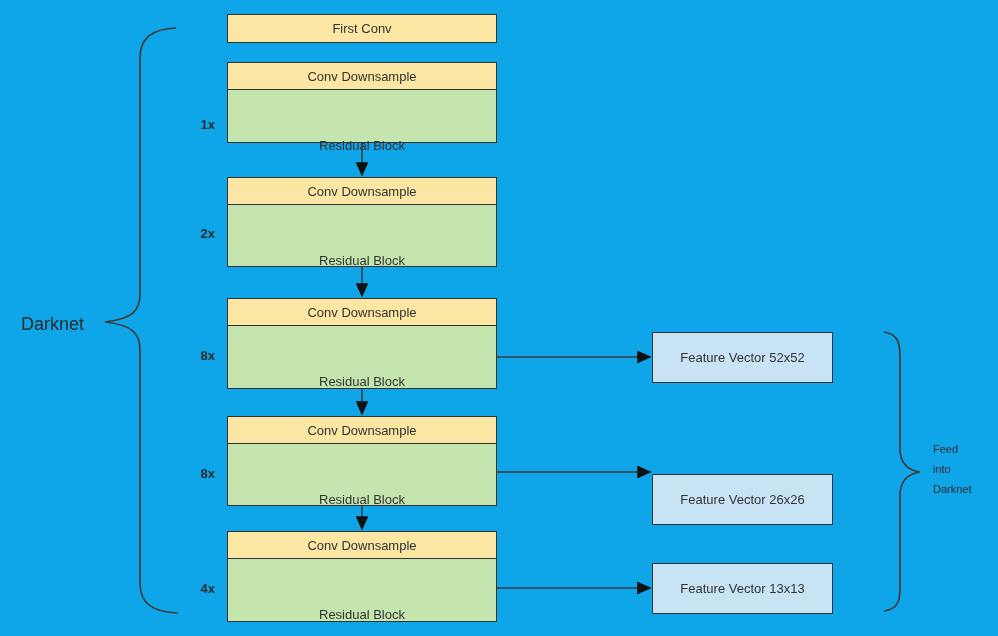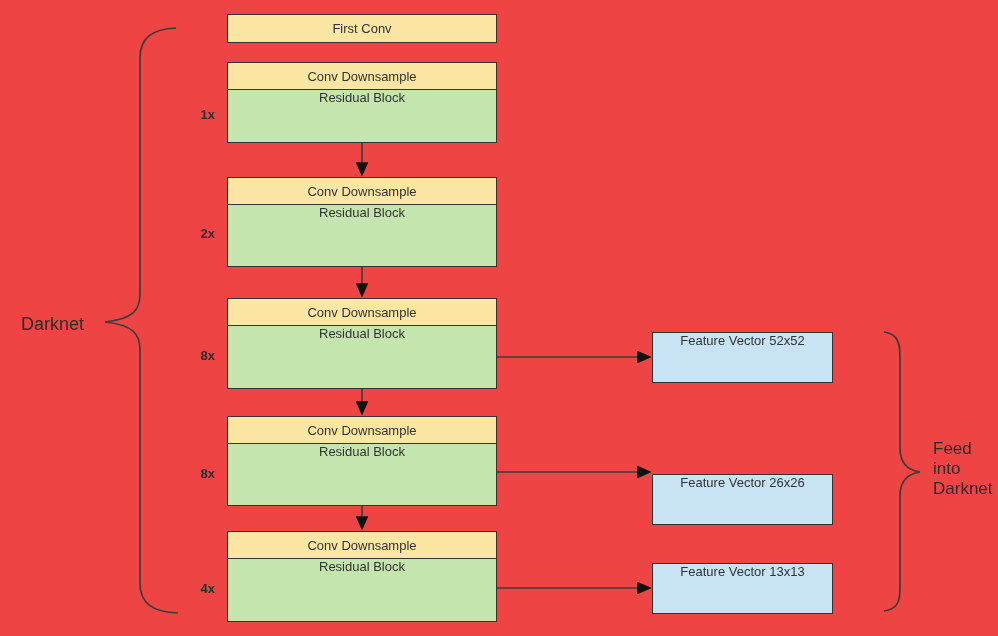--- a/index.html
+++ b/index.html
@@ -5,21 +5,21 @@
   html, body {
     margin: 0;
     padding: 0;
     background: #ffffff;
     font-family: "Liberation Sans", sans-serif;
   }
   .canvas {
     position: relative;
     width: 998px;
     height: 636px;
-    background: #ef4444;
+    background: #0ea5e9;
     overflow: hidden;
     color: #333333;
   }
   .connectors {
     position: absolute;
     left: 0; top: 0;
     width: 998px; height: 636px;
   }
   .box {
     position: absolute;
@@ -33,20 +33,21 @@
     width: 270px; height: 29px;
     background: #FBE7A3;
     display: flex; align-items: center; justify-content: center;
   }
   .conv-block {
     left: 227px;
     width: 270px;
     background: #C5E5AE;
     display: flex;
     flex-direction: column;
+    gap: 48px;
   }
   .conv-block .hdr {
     height: 26px;
     flex: 0 0 26px;
     background: #FBE7A3;
     border-bottom: 1.6px solid #333333;
     display: flex; align-items: center; justify-content: center;
   }
   .conv-block .bdy {
     flex: 1 1 auto;
@@ -59,46 +60,46 @@
   .b5 { top: 531px; height: 91px; }
   .mult {
     position: absolute;
     left: 160px;
     width: 55px;
     text-align: right;
     font-size: 13px;
     font-weight: bold;
     color: #2b2b2b;
   }
-  .m1 { top: 107px; }
+  .m1 { top: 117px; }
   .m2 { top: 226px; }
   .m3 { top: 348px; }
   .m4 { top: 466px; }
   .m5 { top: 581px; }
   .fv {
     left: 652px;
     width: 181px; height: 51px;
     background: #C8E4F4;
-    display: flex; align-items: flex-start; justify-content: center;
+    display: flex; align-items: center; justify-content: center;
   }
   .fv1 { top: 332px; }
   .fv2 { top: 474px; }
   .fv3 { top: 563px; }
   .darknet-label {
     position: absolute;
     left: 21px; top: 314px;
     width: 60px;
     font-size: 18px;
     color: #2b2b2b;
   }
   .feed-label {
     position: absolute;
     left: 933px; top: 439px;
     width: 64px;
-    font-size: 17px;
+    font-size: 11px;
     line-height: 20px;
     color: #2b2b2b;
   }
 </style>
 </head>
 <body>
 
 <div class="canvas">
 
   <svg class="connectors" width="998" height="636" viewBox="0 0 998 636" aria-hidden="true">

